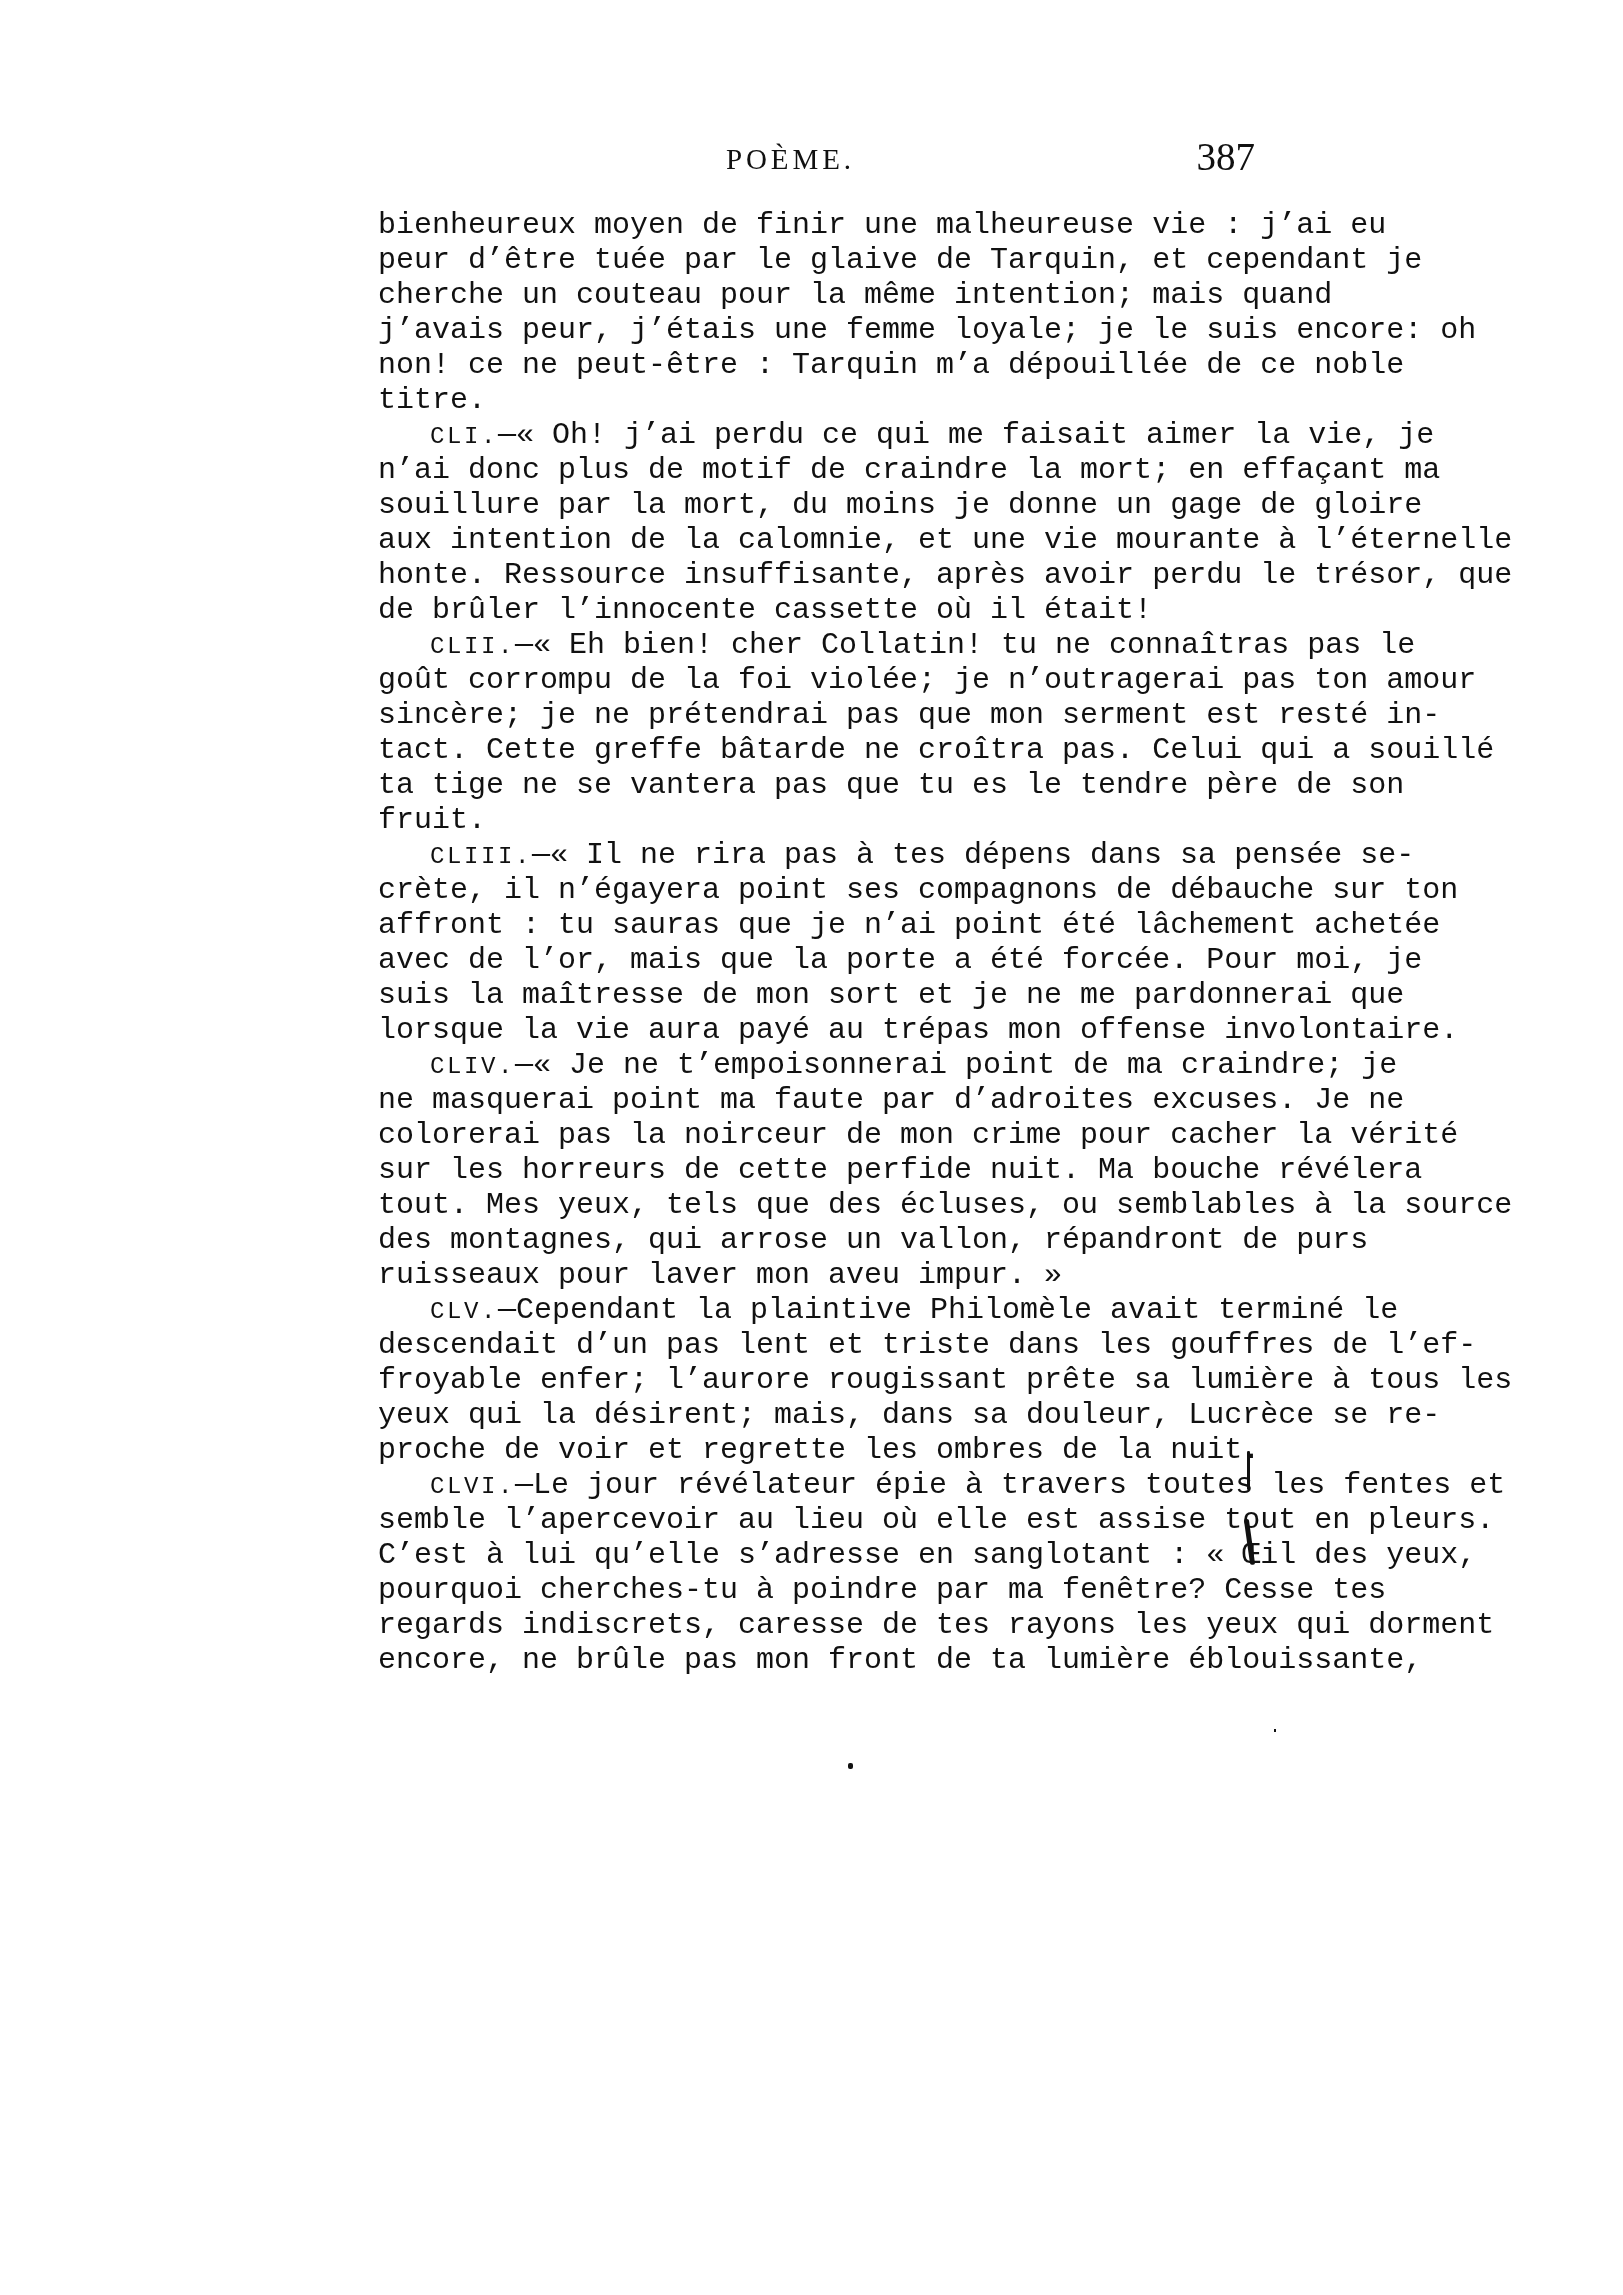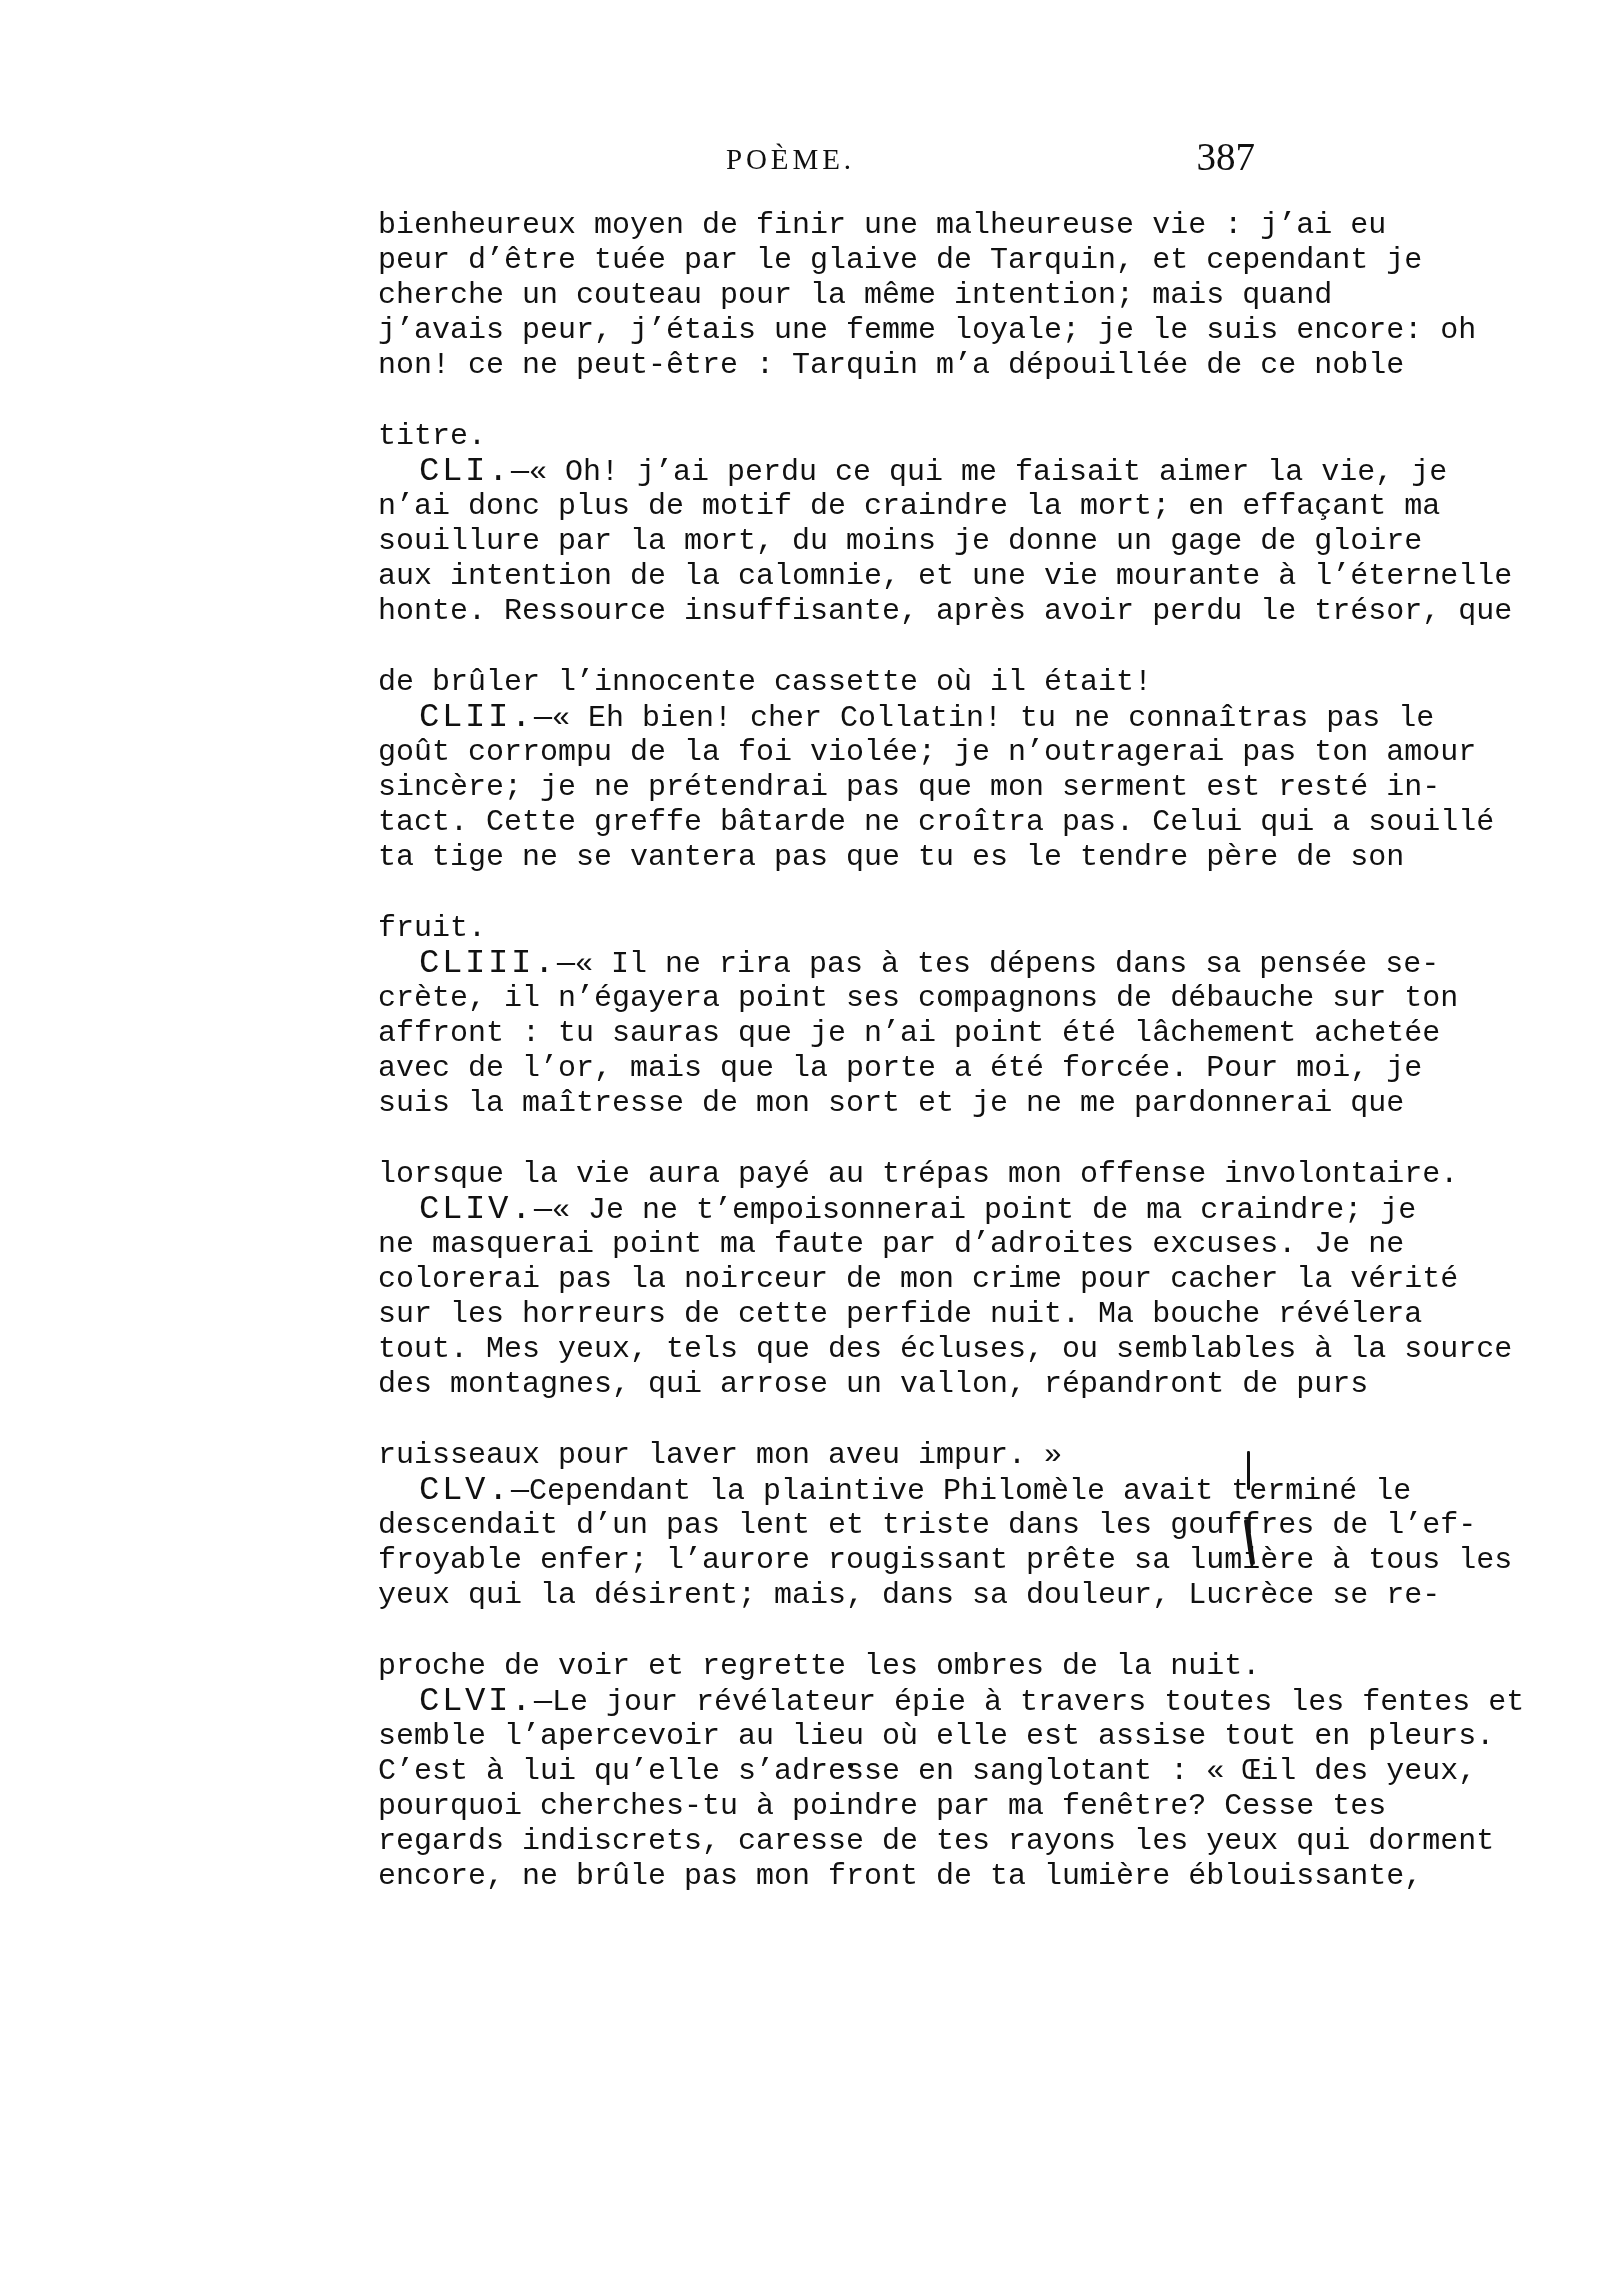--- a/index.html
+++ b/index.html
@@ -5,23 +5,23 @@
   html, body { margin: 0; padding: 0; background: #ffffff; }
   body { width: 1624px; height: 2295px; position: relative; overflow: hidden; }
   .page { position: absolute; left: 0; top: 0; width: 1533px; height: 2295px; background: #ffffff; }
   .running-head { position: absolute; top: 136px; left: 378px; width: 877px; height: 46px;
     font-family: "Liberation Serif", "DejaVu Serif", serif; color: #111; }
   .running-title { position: absolute; left: 348px; top: 0; font-size: 29px; letter-spacing: 3.9px; line-height: 46px; }
   .page-number { position: absolute; right: 0; top: -3.9px; font-size: 39px; line-height: 50px; }
   .body-text { position: absolute; left: 378px; top: 208px; width: 877px;
     font-family: Liberation Mono, monospace; font-size: 30px; line-height: 35px; color: #111; }
   .line { display: block; height: 35px; white-space: nowrap; text-align: justify; text-align-last: justify; overflow: visible; }
-  .line.last { text-align-last: left; margin-top: 36px; }
+  .line.last { text-align-last: left; }
   .line.indent { padding-left: 41px; }
-  .num { font-variant: small-caps; font-size: 34px; letter-spacing: 2.6px; }
+  .num { font-variant: small-caps; font-size: 24px; letter-spacing: 2.6px; margin-left: 11px; }
   .artifact { position: absolute; background: #111; }
 </style>
 </head>
 <body>
 
 <div class="page">
 
   <div class="running-head">
     <span class="running-title">POÈME.</span>
     <span class="page-number">387</span>

